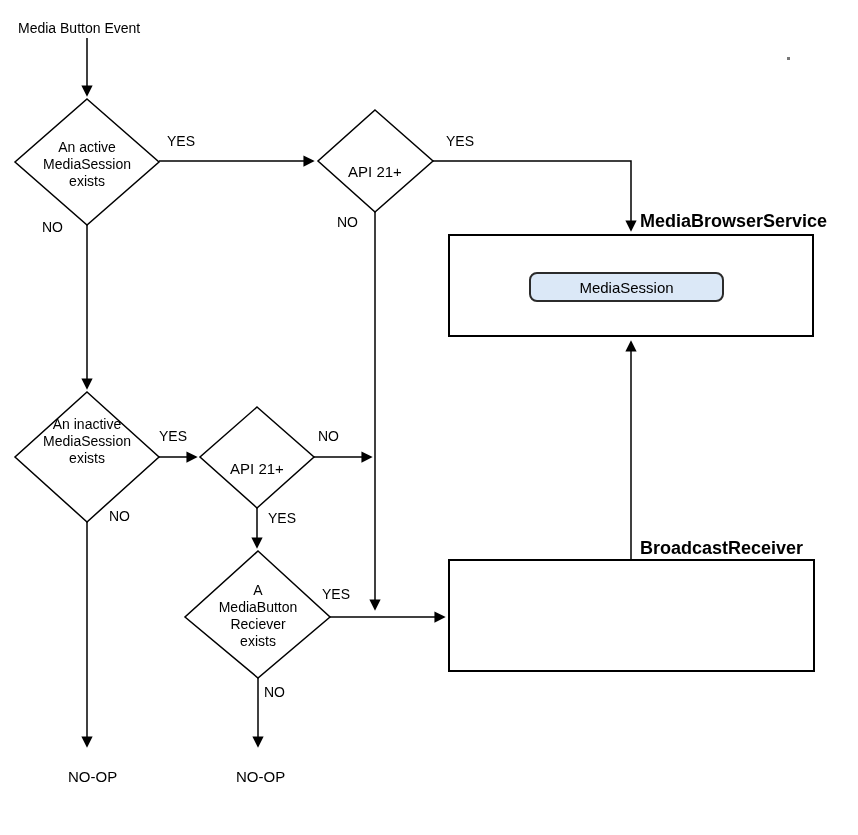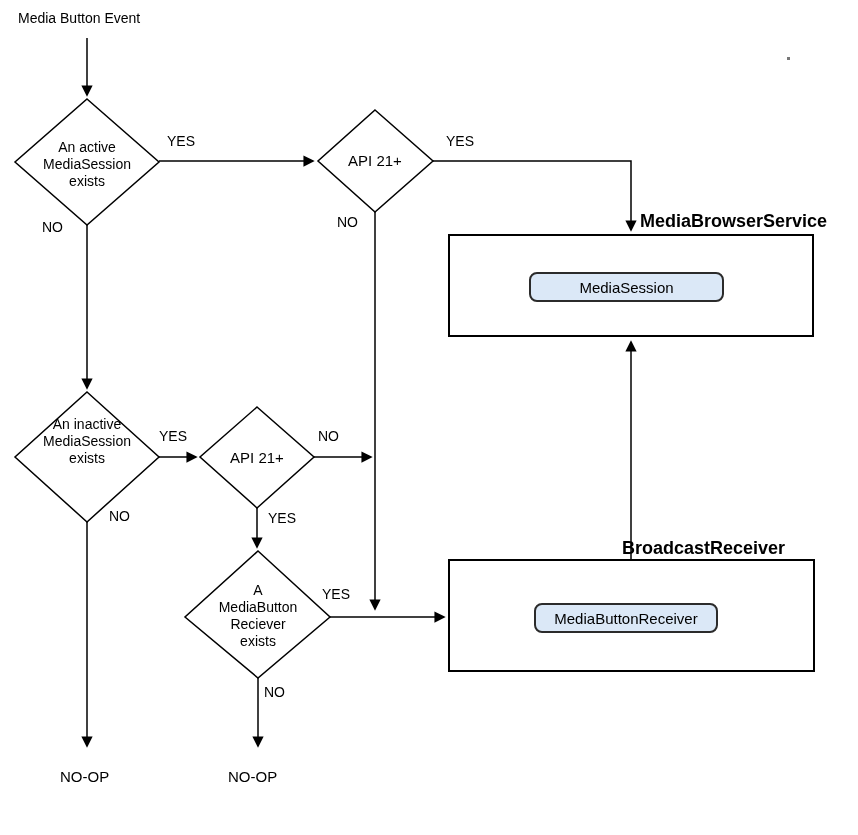--- a/index.html
+++ b/index.html
@@ -2,26 +2,26 @@
 <html><head>
 <meta charset="utf-8">
 <style>
   html,body{margin:0;padding:0;background:#fff;}
   .canvas{position:relative;width:858px;height:835px;background:#fff;overflow:hidden;
           font-family:"Liberation Sans", sans-serif;color:#000;}
   .canvas svg{position:absolute;left:0;top:0;}
   .lbl{position:absolute;font-size:14px;white-space:nowrap;}
   .lbl.bold{font-weight:bold;font-size:18px;}
   .dtext{position:absolute;text-align:center;font-size:14px;line-height:17px;}
-  .dtext.single{font-size:15px;line-height:15px;}
+  .dtext.single{font-size:15px;line-height:15px;margin-top:11px;}
   .cbox{position:absolute;background:#fff;border:2px solid #000;box-sizing:border-box;}
   .pill{position:absolute;background:#dbe8f7;border:2px solid #2b2b2b;border-radius:8px;
         box-sizing:border-box;display:flex;align-items:center;justify-content:center;
         font-size:15px;}
-  .noop{position:absolute;font-size:15px;}
+  .noop{position:absolute;font-size:15px;margin-left:8px;}
   .dot{position:absolute;width:3px;height:3px;background:#777;}
 </style>
 </head>
 <body>
 
 <div class="canvas">
 
   <svg width="858" height="835" viewBox="0 0 858 835">
     <defs>
       <marker id="ah" viewBox="0 0 10 10" refX="8.5" refY="5" markerWidth="7.5" markerHeight="7.5" orient="auto-start-reverse">
@@ -56,21 +56,21 @@
     </g>
     <g fill="#fff" stroke="#000" stroke-width="1.5">
       <polygon points="87,99 159,162 87,225 15,162"></polygon>
       <polygon points="375,110 433,161 375,212 318,161"></polygon>
       <polygon points="87,392 159,457 87,522 15,457"></polygon>
       <polygon points="257,407 314,457 257,508 200,457"></polygon>
       <polygon points="258,551 330,617 258,678 185,617"></polygon>
     </g>
   </svg>
 
-  <div class="lbl" style="left:18px;top:10px;">Media Button Event</div>
+  <div class="lbl" style="left:18px;top:20px;">Media Button Event</div>
 
   <div class="dtext" style="left:12px;top:139px;width:150px;">
     <div>An active</div>
     <div>MediaSession</div>
     <div>exists</div>
   </div>
   <div class="lbl" style="left:167px;top:133px;">YES</div>
   <div class="lbl" style="left:42px;top:219px;">NO</div>
 
   <div class="dtext single" style="left:325px;top:153px;width:100px;">API 21+</div>
@@ -97,24 +97,21 @@
 
   <div class="dtext" style="left:188px;top:582px;width:140px;">
     <div>A</div>
     <div>MediaButton</div>
     <div>Reciever</div>
     <div>exists</div>
   </div>
   <div class="lbl" style="left:322px;top:586px;">YES</div>
   <div class="lbl" style="left:264px;top:684px;">NO</div>
 
-  <div class="lbl bold" style="left:622px;top:538px;">BroadcastReceiver</div>
+  <div class="lbl bold" style="left:640px;top:538px;">BroadcastReceiver</div>
   <div class="cbox" style="left:448px;top:559px;width:367px;height:113px;"></div>
-  <div class="pill" style="left:534px;top:603px;width:184px;height:30px;">
-    <span>MediaButtonReceiver</span>
-  </div>
 
   <div class="noop" style="left:60px;top:768px;">NO-OP</div>
   <div class="noop" style="left:228px;top:768px;">NO-OP</div>
 
   <div class="dot" style="left:787px;top:57px;"></div>
 
 </div>
 
 </body></html>

